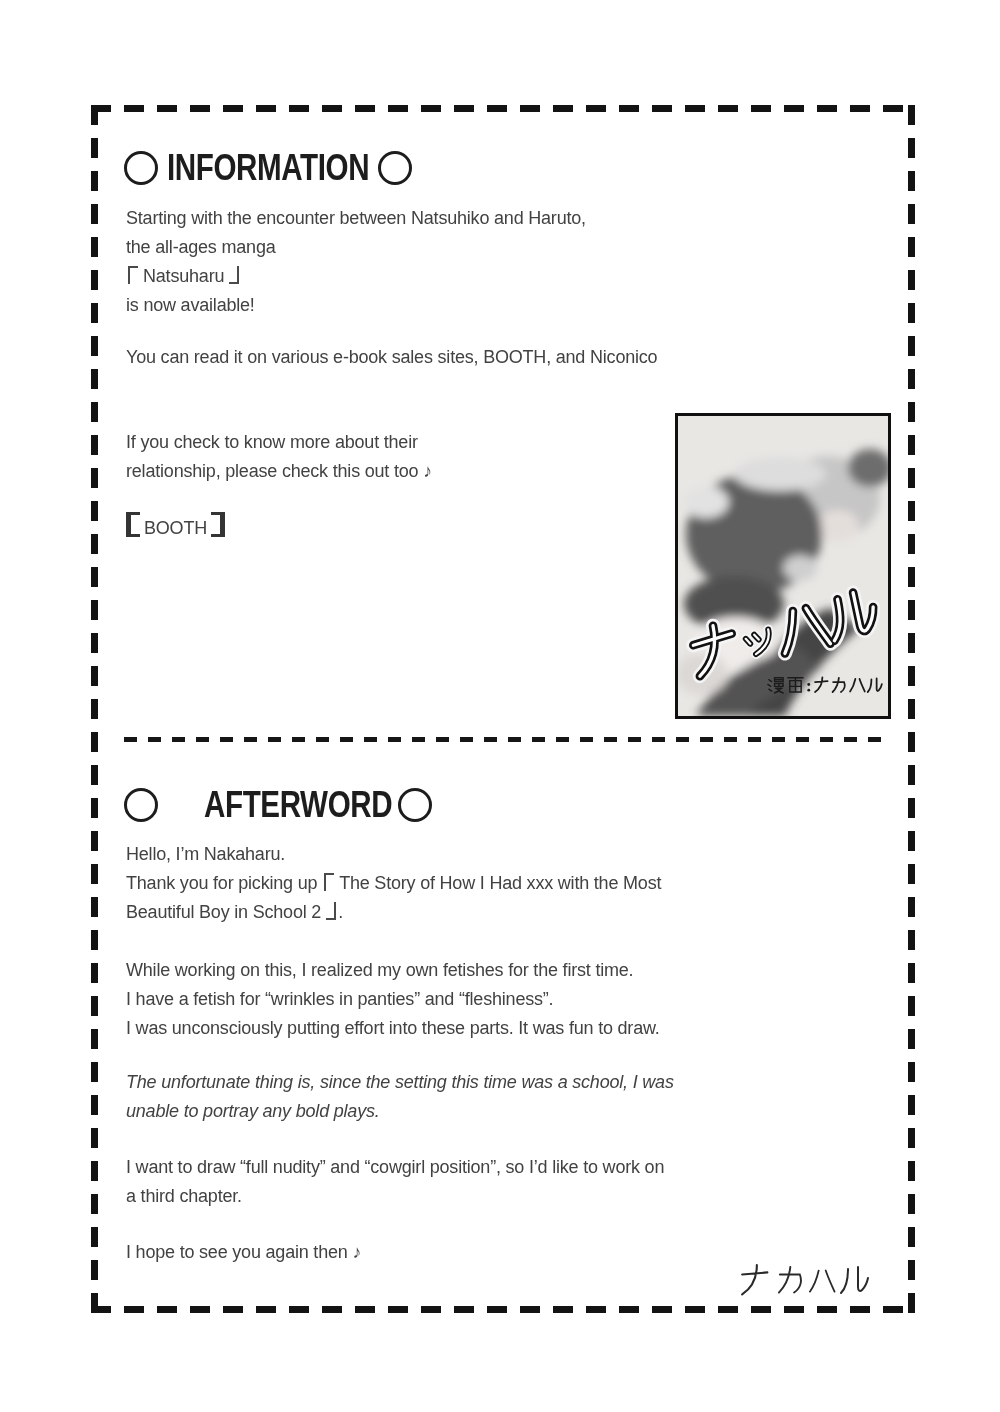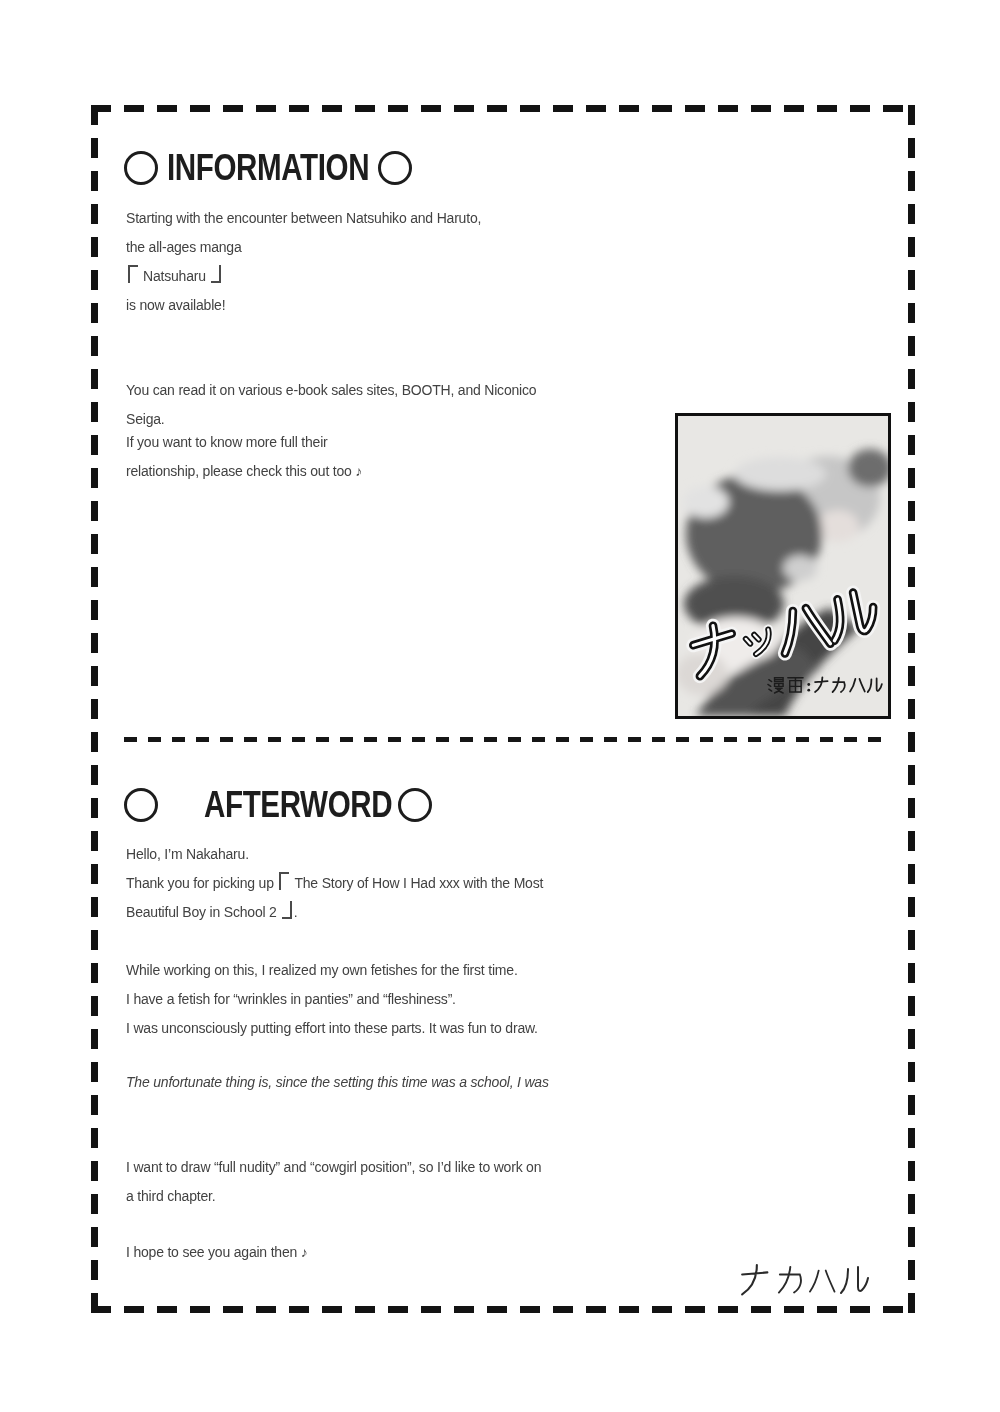--- a/index.html
+++ b/index.html
@@ -19,21 +19,21 @@
     background:repeating-linear-gradient(180deg,#131313 0 20px,transparent 20px 33px);}
 
   
   .heading{position:absolute;display:flex;align-items:center;height:36px;}
   .hcircle{width:28px;height:28px;border:3px solid #1d1d1d;border-radius:50%;flex:0 0 auto;}
   .htextwrap{height:36px;display:flex;align-items:center;overflow:visible;margin:0 9px;}
   .htext{font-size:37px;font-weight:700;color:#1d1d1d;letter-spacing:-0.5px;line-height:36px;
          transform:scaleX(0.8);transform-origin:left center;white-space:nowrap;}
 
   
-  .para{position:absolute;left:126px;font-size:14px;line-height:29px;letter-spacing:-0.2px;
+  .para{position:absolute;left:126px;font-size:18px;line-height:29px;letter-spacing:-0.2px;
         color:#424242;white-space:nowrap;}
   .para .line{height:29px;}
 
   
   .kb{display:inline-block;width:8px;height:16px;vertical-align:-2px;}
   .ko{border-left:2px solid #4a4a4a;border-top:2px solid #4a4a4a;margin:0 5px 0 2px;}
   .kc{border-right:2px solid #4a4a4a;border-bottom:2px solid #4a4a4a;margin:0 2px 0 5px;}
   .lb{display:inline-block;width:9px;height:19px;vertical-align:-3px;}
   .lo{border-left:5px solid #343434;border-top:3px solid #343434;border-bottom:3px solid #343434;margin-right:4px;}
   .lc{border-right:5px solid #343434;border-top:3px solid #343434;border-bottom:3px solid #343434;margin-left:4px;}
@@ -86,31 +86,31 @@
     <div class="hcircle"></div>
   </div>
 
   <div class="para" style="top:204px;">
     <div class="line">Starting with the encounter between Natsuhiko and Haruto,</div>
     <div class="line">the all-ages manga</div>
     <div class="line"><span class="kb ko"></span>Natsuharu<span class="kb kc"></span></div>
     <div class="line">is now available!</div>
   </div>
 
-  <div class="para" style="top:343px;margin-top:33px;">
+  <div class="para" style="top:343px;">
     <div class="line">You can read it on various e-book sales sites, BOOTH, and Niconico</div>
-    <div class="line">Seiga.</div>
   </div>
 
   <div class="para" style="top:428px;">
-    <div class="line">If you want to know more full their</div>
+    <div class="line">If you check to know more about their</div>
     <div class="line">relationship, please check this out too ♪</div>
   </div>
 
   <div class="para" style="top:512px;">
+    <div class="line"><span class="lb lo"></span>BOOTH<span class="lb lc"></span></div>
   </div>
 
 
   <div class="cover">
     <span class="sr">ナッハル</span>
     <span class="sr">漫画：ナカハル</span>
     <svg width="210" height="300" viewBox="0 0 210 300">
       <defs>
           <filter id="soft" x="-30%" y="-30%" width="160%" height="160%">
             <feGaussianBlur stdDeviation="5"></feGaussianBlur>
@@ -181,20 +181,21 @@
   </div>
 
   <div class="para" style="top:956px;">
     <div class="line">While working on this, I realized my own fetishes for the first time.</div>
     <div class="line">I have a fetish for “wrinkles in panties” and “fleshiness”.</div>
     <div class="line">I was unconsciously putting effort into these parts. It was fun to draw.</div>
   </div>
 
   <div class="para" style="top:1068px;font-style:italic;">
     <div class="line">The unfortunate thing is, since the setting this time was a school, I was</div>
+    <div class="line">unable to portray any bold plays.</div>
   </div>
 
   <div class="para" style="top:1153px;">
     <div class="line">I want to draw “full nudity” and “cowgirl position”, so I’d like to work on</div>
     <div class="line">a third chapter.</div>
   </div>
 
   <div class="para" style="top:1238px;">
     <div class="line">I hope to see you again then ♪</div>
   </div>

